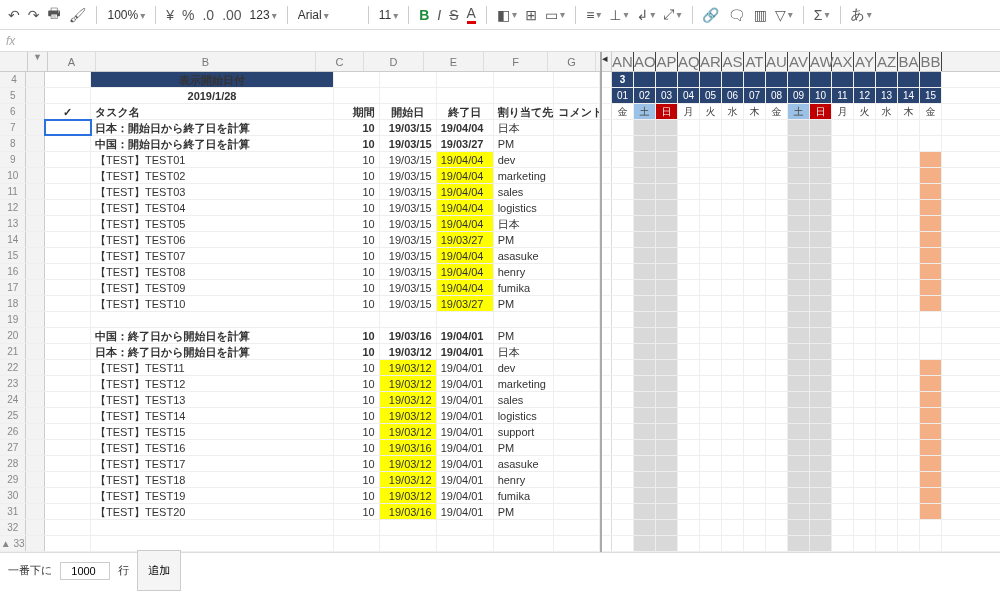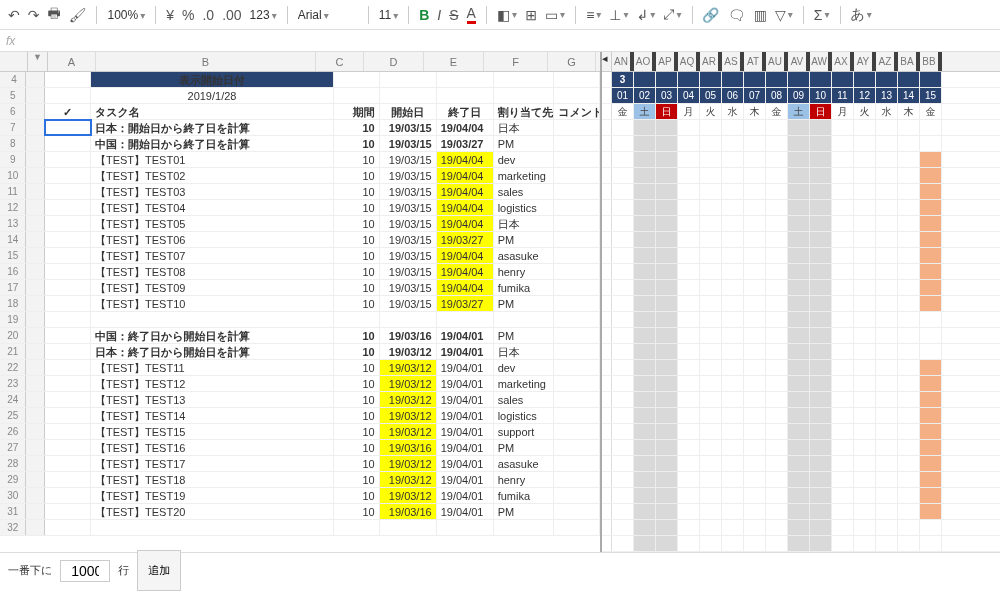--- a/index.html
+++ b/index.html
@@ -26,46 +26,46 @@
 .col-headers .ch { text-align: center; color: #777; font-size: 11px; border-right: 1px solid #ddd; line-height: 20px; }
 .ch-A { width: 48px; } .ch-B { width: 220px; } .ch-C { width: 48px; } .ch-D { width: 60px; } .ch-E { width: 60px; } .ch-F { width: 64px; } .ch-G { width: 48px; }
 
 .grid-body { overflow-y: auto; height: 480px; }
 .row { display: flex; height: 16px; border-bottom: 1px solid #eee; }
 .row .rh { width: 28px; background: #f3f3f3; border-right: 1px solid #ccc; text-align: center; color: #888; font-size: 10px; line-height: 16px; }
 .row .cell { border-right: 1px solid #eee; padding: 0 4px; line-height: 16px; white-space: nowrap; overflow: hidden; font-size: 11px; color: #333; }
 .c-A { width: 48px; text-align: center; } .c-B { width: 258px; } .c-C { width: 48px; text-align: right; } .c-D { width: 60px; text-align: right; } .c-E { width: 60px; text-align: left; } .c-F { width: 64px; } .c-G { width: 48px; }
 
 .hdr-dark { background: #2a4472; color: #fff; font-weight: bold; text-align: center; }
-.hdr-sub { text-align: center; font-weight: normal; }
+.hdr-sub { text-align: center; font-weight: bold; }
 .bold-row { font-weight: bold; }
 .txt-blue { color: #1a56db; }
 .txt-red { color: #cc0000; }
 .bg-yellow { background: #ffff00; }
 .sel { outline: 2px solid #2a70e0; outline-offset: -1px; }
 
 
 .r-col-headers { display: flex; background: #f3f3f3; border-bottom: 1px solid #ccc; height: 20px; }
 .r-col-headers .sp { width: 10px; border-right: 1px solid #ccc; }
-.r-col-headers .gh { width: 22px; text-align: center; color: #777; font-size: 10px; border-right: 4px solid #404040; line-height: 20px; }
+.r-col-headers .gh { width: 22px; text-align: center; color: #777; font-size: 15px; border-right: 1px solid #404040; line-height: 20px; }
 .r-body { }
 .r-row { display: flex; height: 16px; border-bottom: 1px solid #eee; }
 .r-row .sp { width: 10px; border-right: 1px solid #ddd; }
 .r-row .gc { width: 22px; border-right: 1px solid #eee; font-size: 10px; text-align: center; line-height: 16px; }
 .month-hdr { background: #2a4472; color: #fff; font-weight: bold; }
 .day-hdr { background: #2a4472; color: #fff; }
 .dow-hdr { color: #444; }
 .sat { background: #9bc2e6; }
 .sun { background: #c00000; color: #fff; }
 .wkend-cell { background: #d9d9d9; }
 .bar-cell { background: #f4b084; }
 
 
 .bottom-bar { display: flex; align-items: center; padding: 8px; gap: 8px; border-top: 1px solid #ddd; height: 36px; }
-.bottom-bar input { width: 50px; border: 1px solid #ccc; padding: 2px 10px; font-size: 14px; }
+.bottom-bar input { width: 50px; border: 1px solid #ccc; padding: 2px 10px; font-size: 11px; }
 .bottom-bar button { border: 1px solid #ccc; background: #f5f5f5; padding: 12px 10px; font-size: 11px; cursor: pointer; }
 .collapse-handle { width: 20px; text-align: center; color: #888; background: #f3f3f3; border-right: 1px solid #ccc; font-size: 9px; }
 </style>
 </head>
 <body>
 
 <div class="toolbar">
   <span class="btn">↶</span>
   <span class="btn">↷</span>
   <span class="btn">🖶</span>
@@ -440,20 +440,31 @@
           <div class="rh">32</div>
           <div class="collapse-handle"></div>
           <div class="cell c-A"></div>
           <div class="cell c-B"></div>
           <div class="cell c-C"></div>
           <div class="cell c-D"></div>
           <div class="cell c-E"></div>
           <div class="cell c-F"></div>
           <div class="cell c-G"></div>
         </div>
+        <div class="row">
+          <div class="rh">▲ 33</div>
+          <div class="collapse-handle"></div>
+          <div class="cell c-A"></div>
+          <div class="cell c-B"></div>
+          <div class="cell c-C"></div>
+          <div class="cell c-D"></div>
+          <div class="cell c-E"></div>
+          <div class="cell c-F"></div>
+          <div class="cell c-G"></div>
+        </div>
       </div>
   </div>
 
   <div class="right-block">
     <div class="r-col-headers" id="right-col-headers">
       <div class="sp">◂</div>
     <div class="gh">AN</div>
         <div class="gh">AO</div>
         <div class="gh">AP</div>
         <div class="gh">AQ</div>

